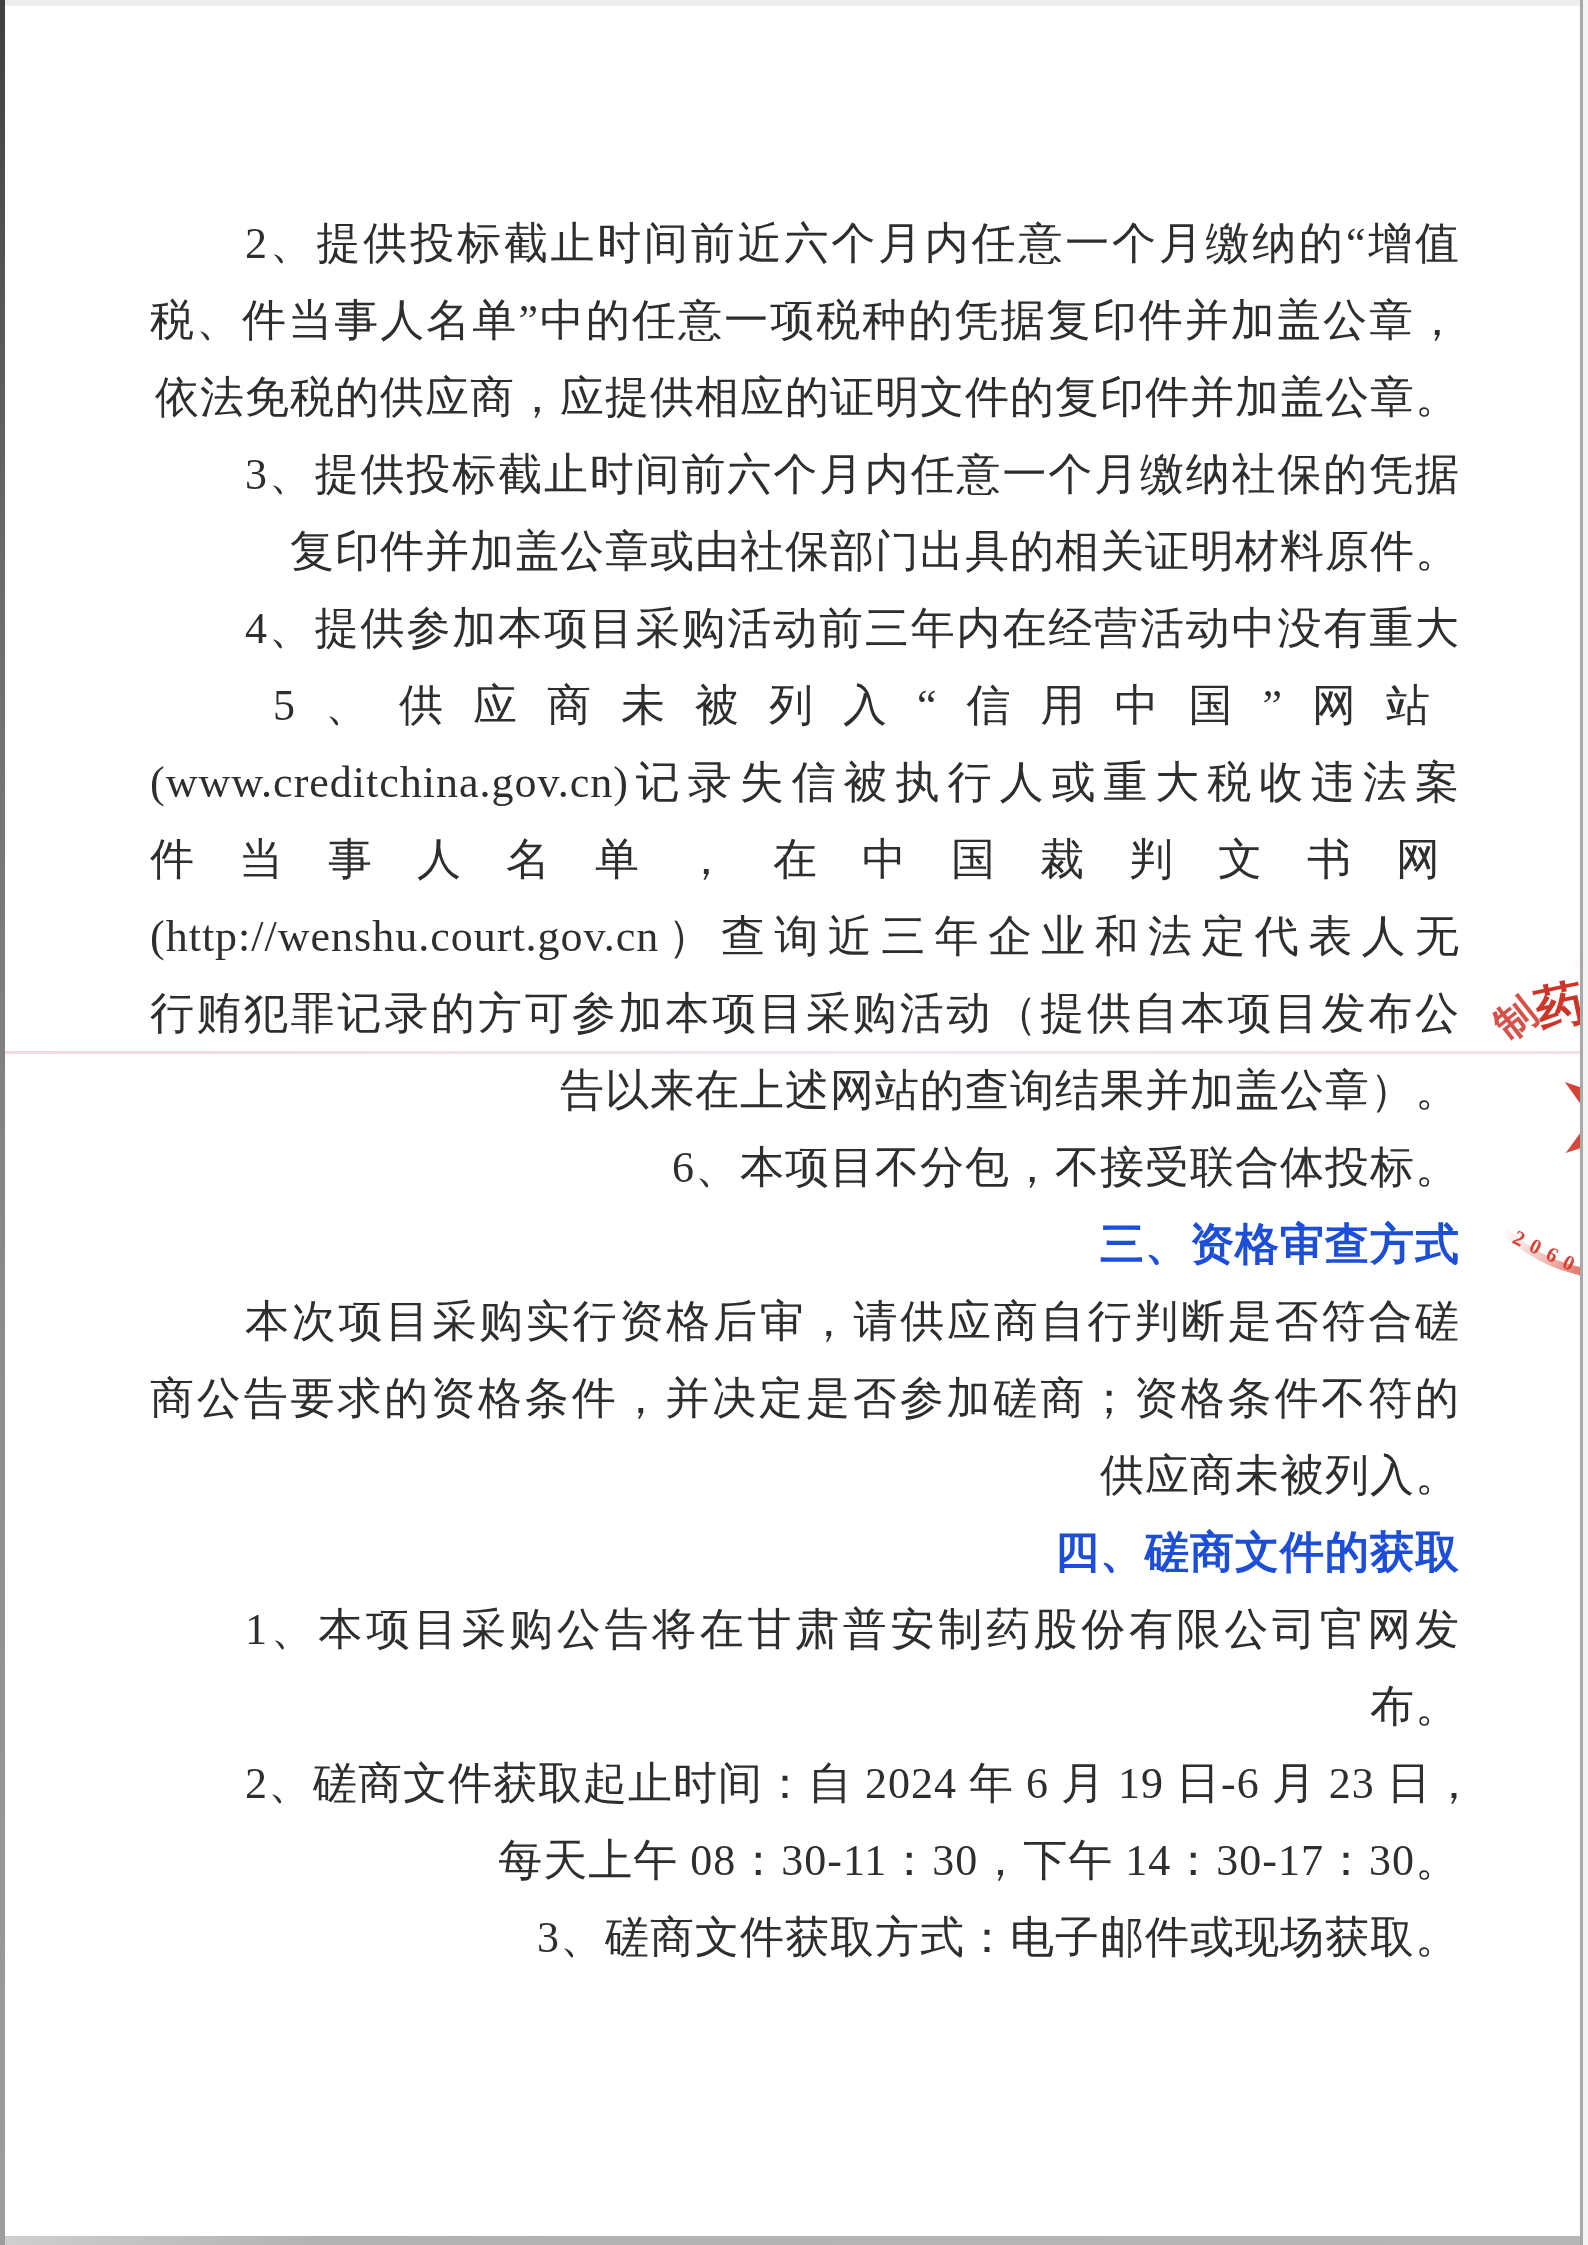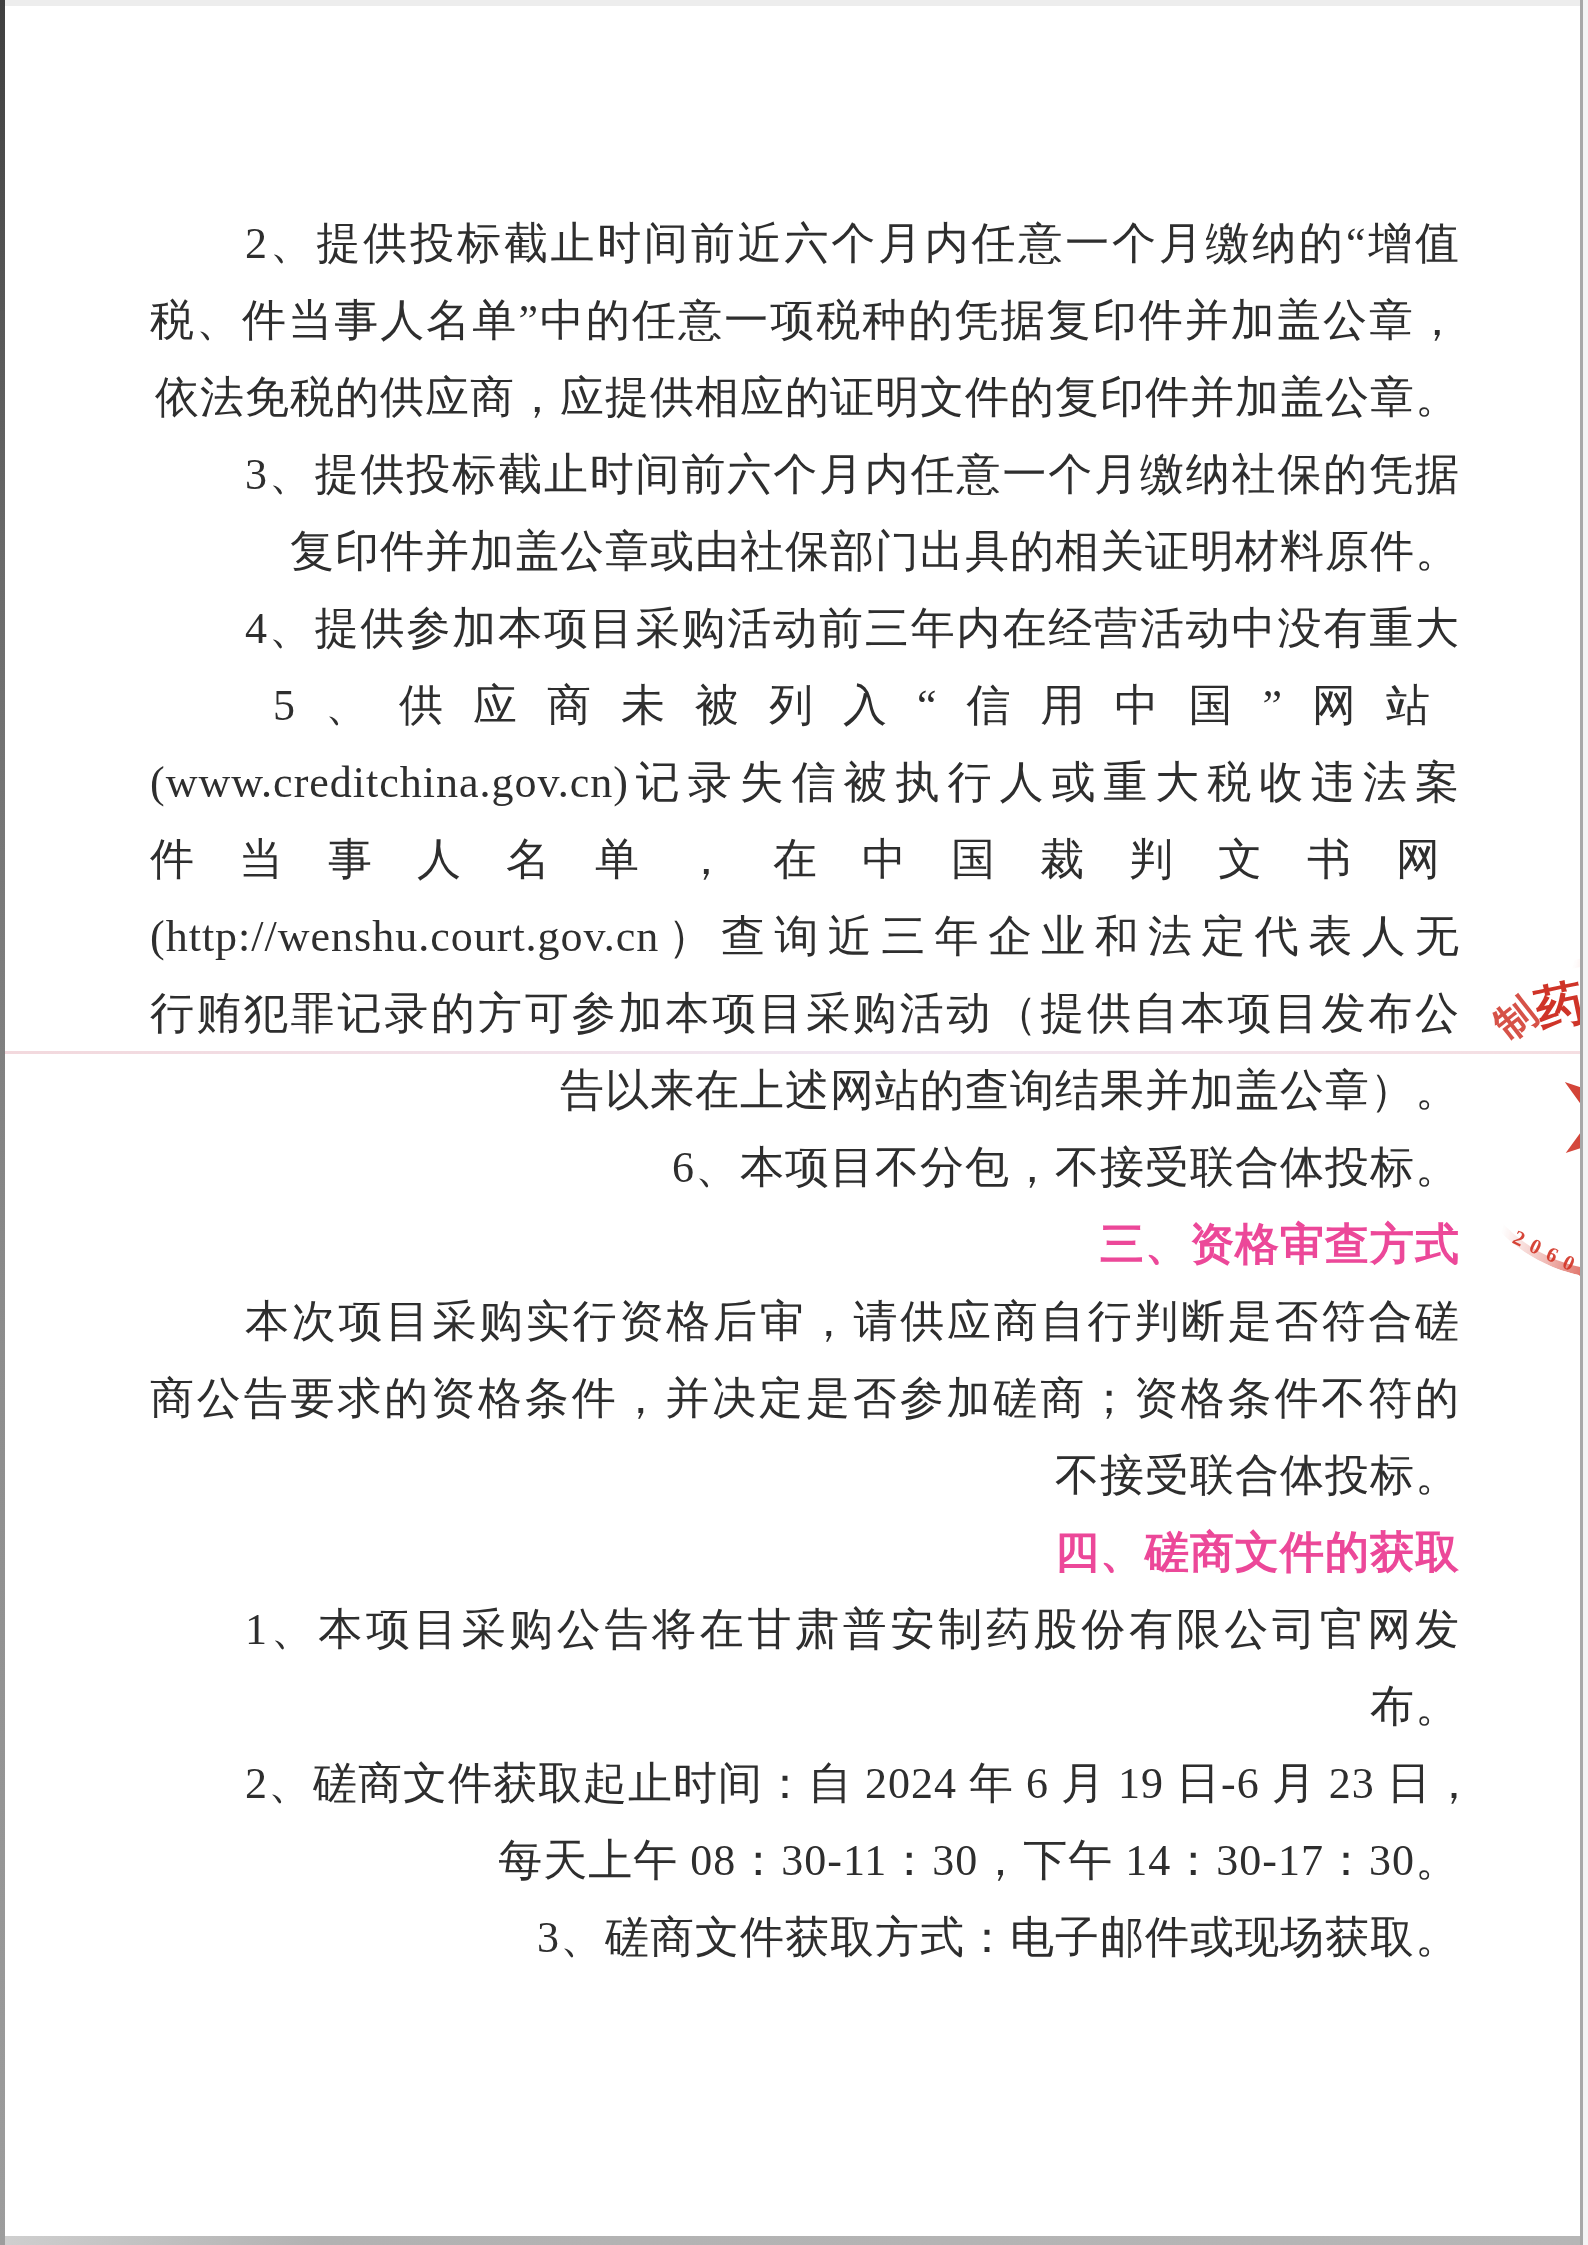--- a/index.html
+++ b/index.html
@@ -21,21 +21,21 @@
     background:linear-gradient(90deg,rgba(236,196,203,.65),rgba(224,206,228,.5) 55%,rgba(238,200,206,.6));}
 
   
   .textblock{position:absolute;left:150px;top:205px;width:1310px;z-index:2;}
   .line{
     height:77px;line-height:77px;font-size:44px;color:#2e2e2e;
     white-space:nowrap;letter-spacing:1px;text-align:right;
   }
   .indent{text-indent:95px;}
   .fill{text-align:justify;text-align-last:justify;}
-  .bold{font-weight:700;color:#ec4899;}
+  .bold{font-weight:700;color:#1d4ed8;}
   .spread-a{letter-spacing:30px;}
   .spread-b{letter-spacing:45px;}
 
   
   .stamp{position:absolute;left:0;top:0;width:1588px;height:2245px;z-index:3;pointer-events:none;}
   .seal-ring{
     position:absolute;left:1452px;top:955px;width:324px;height:324px;box-sizing:border-box;
     border:8px solid rgba(211,52,38,.88);border-radius:50%;
     -webkit-mask-image:linear-gradient(105deg,transparent 0 30%,rgba(0,0,0,.35) 42%,#000 58%);
     mask-image:linear-gradient(105deg,transparent 0 30%,rgba(0,0,0,.35) 42%,#000 58%);
@@ -74,21 +74,21 @@
     <div class="line indent spread-a">5、供应商未被列入“信用中国”网站</div>
     <div class="line fill">(www.creditchina.gov.cn)记录失信被执行人或重大税收违法案</div>
     <div class="line spread-b">件当事人名单，在中国裁判文书网</div>
     <div class="line fill">(http://wenshu.court.gov.cn）查询近三年企业和法定代表人无</div>
     <div class="line fill">行贿犯罪记录的方可参加本项目采购活动（提供自本项目发布公</div>
     <div class="line">告以来在上述网站的查询结果并加盖公章）。</div>
     <div class="line indent">6、本项目不分包，不接受联合体投标。</div>
     <div class="line indent bold">三、资格审查方式</div>
     <div class="line indent fill">本次项目采购实行资格后审，请供应商自行判断是否符合磋</div>
     <div class="line fill">商公告要求的资格条件，并决定是否参加磋商；资格条件不符的</div>
-    <div class="line">不接受联合体投标。</div>
+    <div class="line">供应商未被列入。</div>
     <div class="line indent bold">四、磋商文件的获取</div>
     <div class="line indent fill">1、本项目采购公告将在甘肃普安制药股份有限公司官网发</div>
     <div class="line">布。</div>
     <div class="line indent fill">2、磋商文件获取起止时间：自 2024 年 6 月 19 日-6 月 23 日，</div>
     <div class="line">每天上午 08：30-11：30，下午 14：30-17：30。</div>
     <div class="line indent">3、磋商文件获取方式：电子邮件或现场获取。</div>
   </div>
 
   <div class="fold-line"></div>
 

